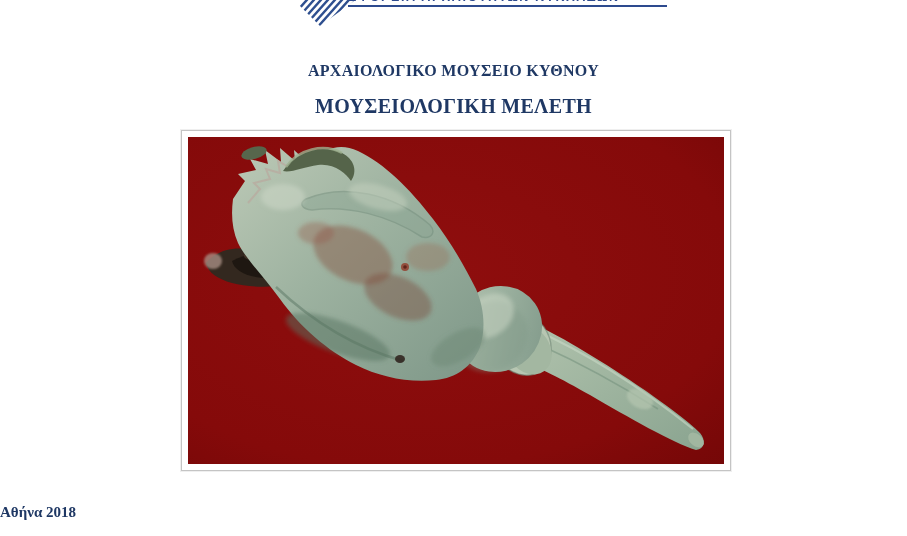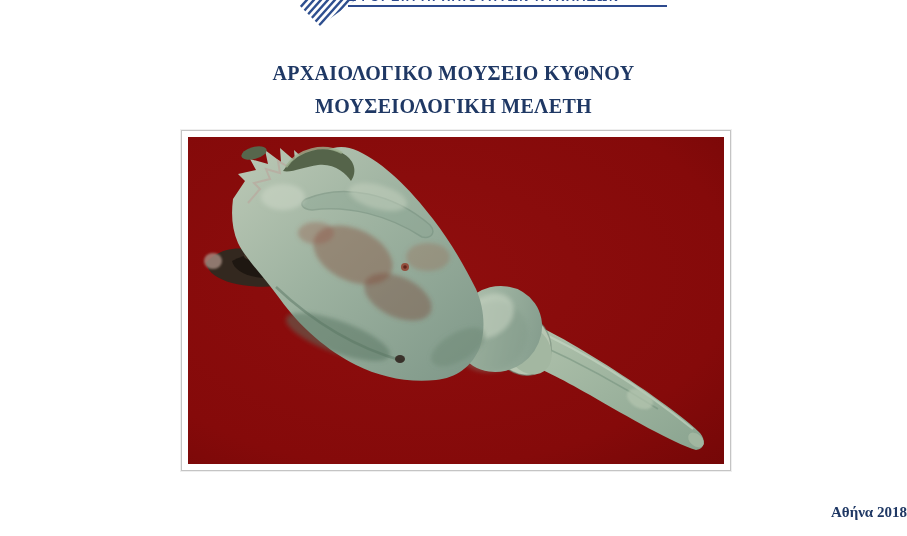--- a/index.html
+++ b/index.html
@@ -24,36 +24,36 @@
     position:absolute;left:348px;top:5px;width:319px;height:2px;background:#2d4a8e;
   }
   .org-english{
     position:absolute;left:350px;top:7px;white-space:nowrap;
     font-family:"Liberation Sans","DejaVu Sans",sans-serif;
     font-weight:bold;font-size:12.5px;letter-spacing:0.8px;color:#2d4a8e;
   }
   
   .title-main{
     position:absolute;left:0;top:62px;width:907px;text-align:center;
-    font-weight:bold;font-size:20px;letter-spacing:0.3px;color:#1f3864;
+    font-weight:bold;font-size:16px;letter-spacing:0.3px;color:#1f3864;
   }
   .title-sub{
     position:absolute;left:0;top:95px;width:907px;text-align:center;
     font-weight:bold;font-size:20px;letter-spacing:0.3px;color:#1f3864;
   }
   
   .photo-frame{
     position:absolute;left:181px;top:130px;width:536px;height:327px;
     background:#ffffff;border:1px solid #c4c4c4;padding:6px;
     box-shadow:0 0 0 1px #efefef;
   }
   .photo-frame svg{display:block;width:536px;height:327px;}
   
   .footer-line{
-    position:absolute;left:0;top:504px;width:907px;text-align:right;
+    position:absolute;left:0;top:504px;width:907px;text-align:left;
     font-weight:bold;font-size:15px;color:#1f3864;
   }
 </style>
 </head>
 <body>
 
 <div id="page">
 
   <svg class="emblem" viewBox="0 0 60 26">
     <defs>

